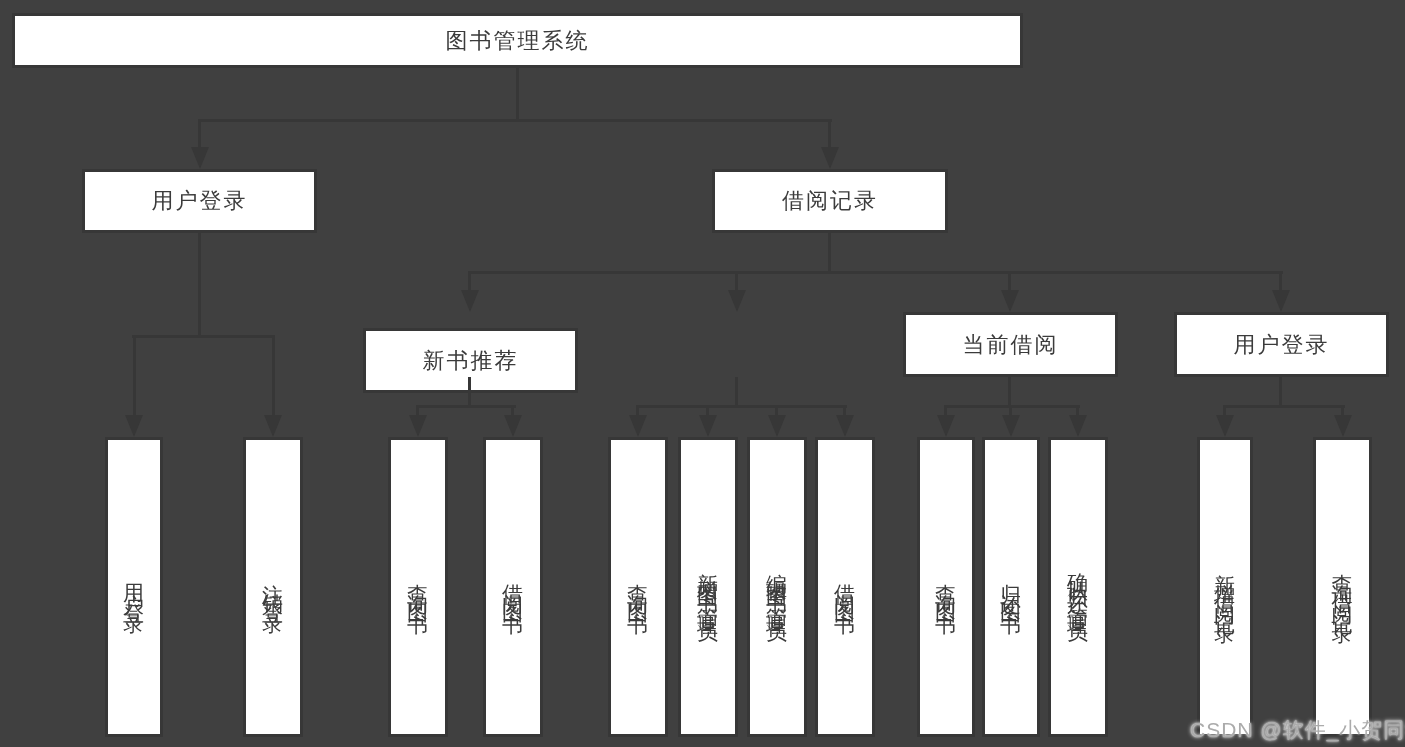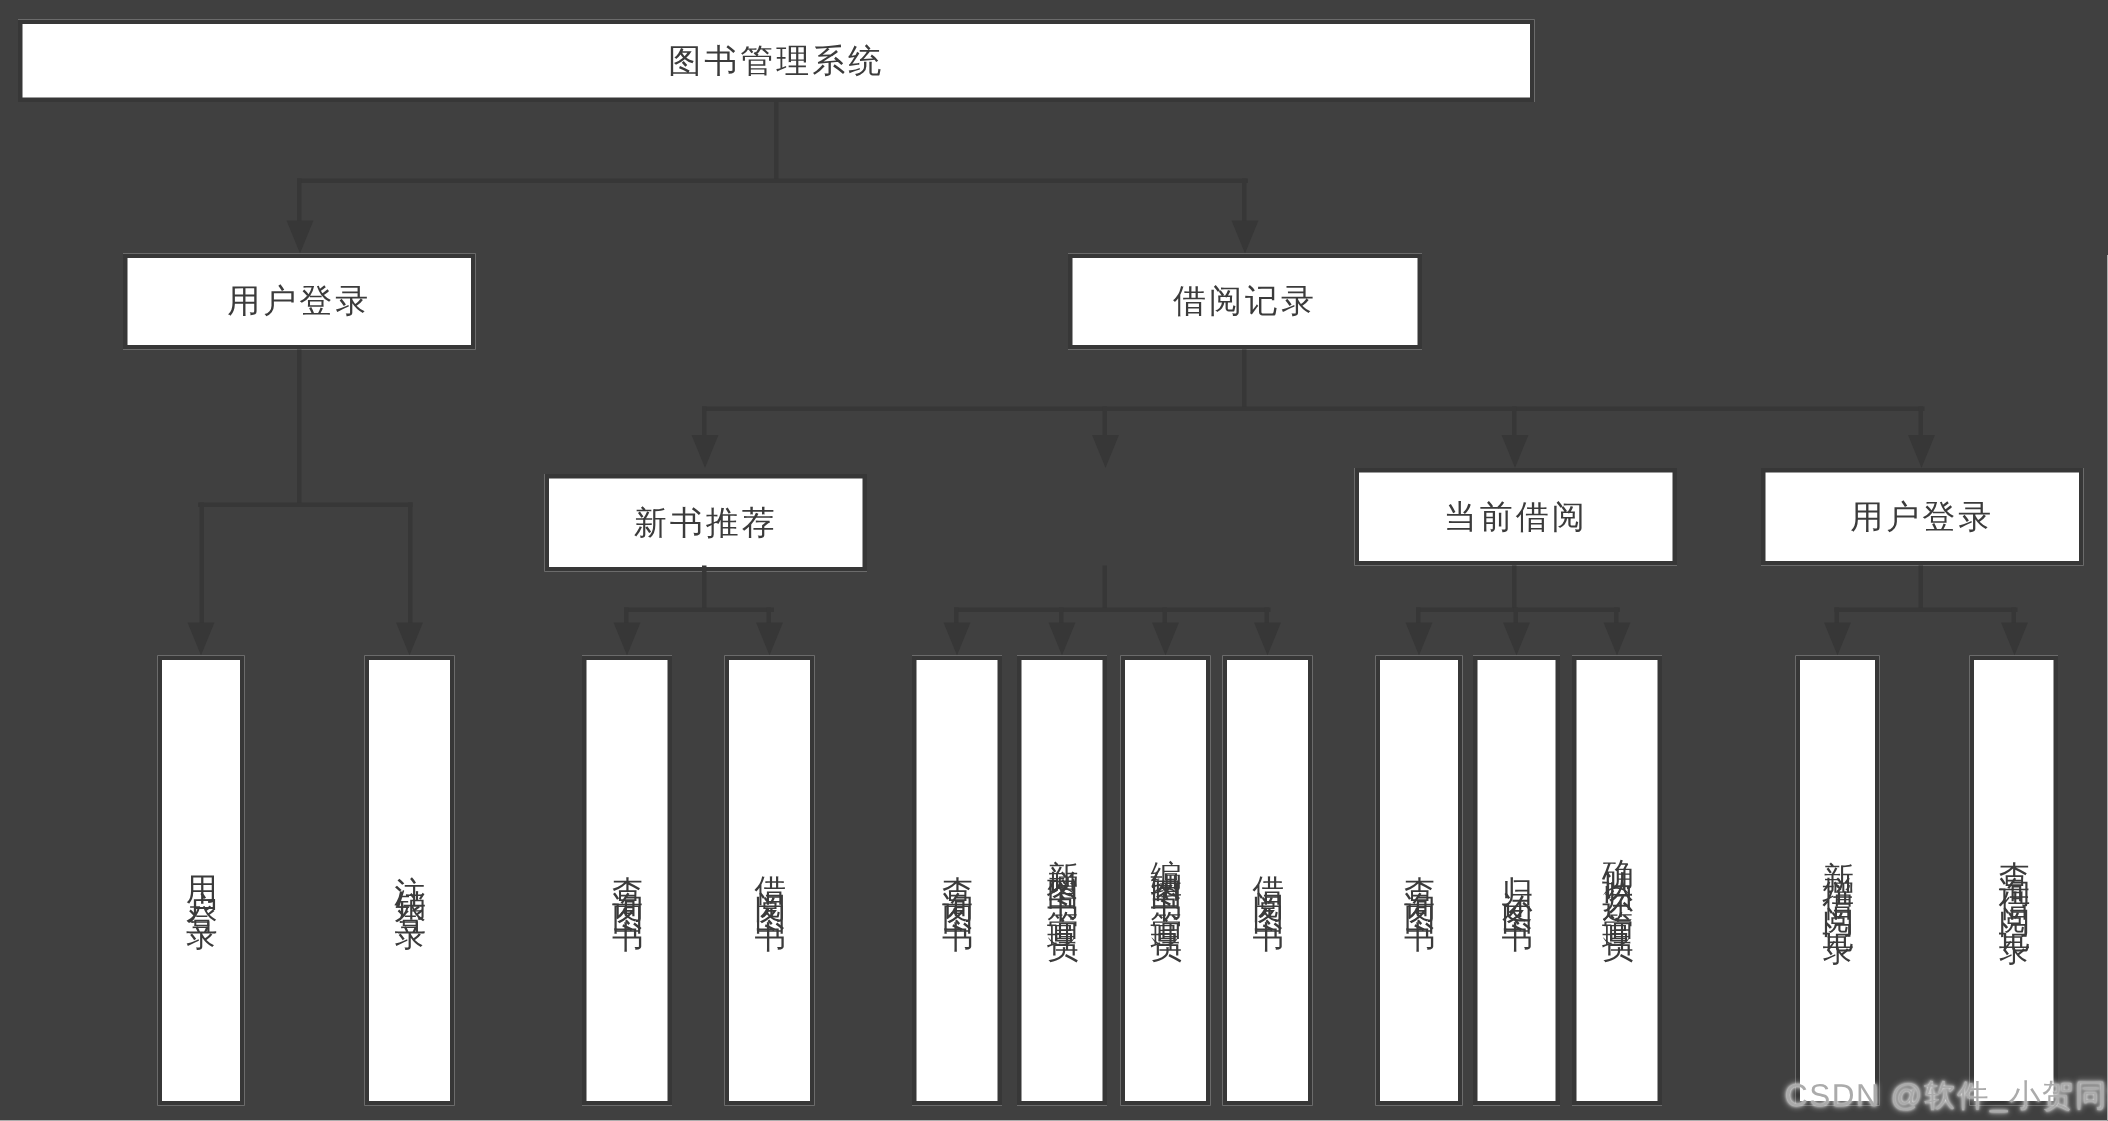--- a/index.html
+++ b/index.html
@@ -87,21 +87,21 @@
   <div class="line" style="left:468px;top:271px;width:815px;height:3px"></div>
   <div class="line" style="left:468px;top:271px;width:3px;height:22px"></div>
   <div class="ah" style="left:461px;top:290px"></div>
   <div class="line" style="left:735px;top:271px;width:3px;height:22px"></div>
   <div class="ah" style="left:728px;top:290px"></div>
   <div class="line" style="left:1008px;top:271px;width:3px;height:22px"></div>
   <div class="ah" style="left:1001px;top:290px"></div>
   <div class="line" style="left:1279px;top:271px;width:3px;height:22px"></div>
   <div class="ah" style="left:1272px;top:290px"></div>
 
-  <div class="node h" style="left:363px;top:316px;width:215px;height:65px">
+  <div class="node h" style="left:363px;top:328px;width:215px;height:65px">
     <span>新书推荐</span>
   </div>
   <div class="node h" style="left:903px;top:312px;width:215px;height:65px">
     <span>当前借阅</span>
   </div>
   <div class="node h" style="left:1174px;top:312px;width:215px;height:65px">
     <span>用户登录</span>
   </div>
 
   <div class="line" style="left:468px;top:377px;width:3px;height:31px"></div>

